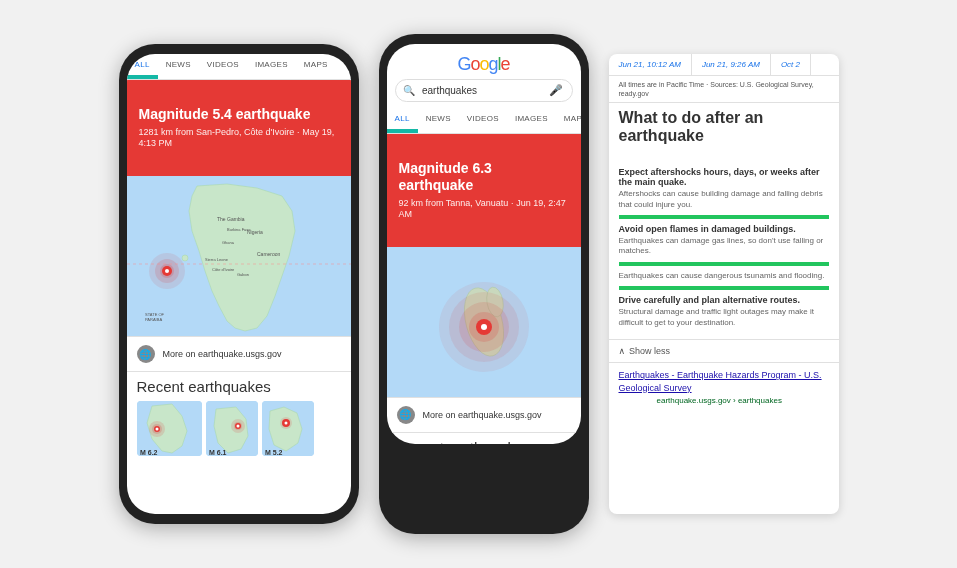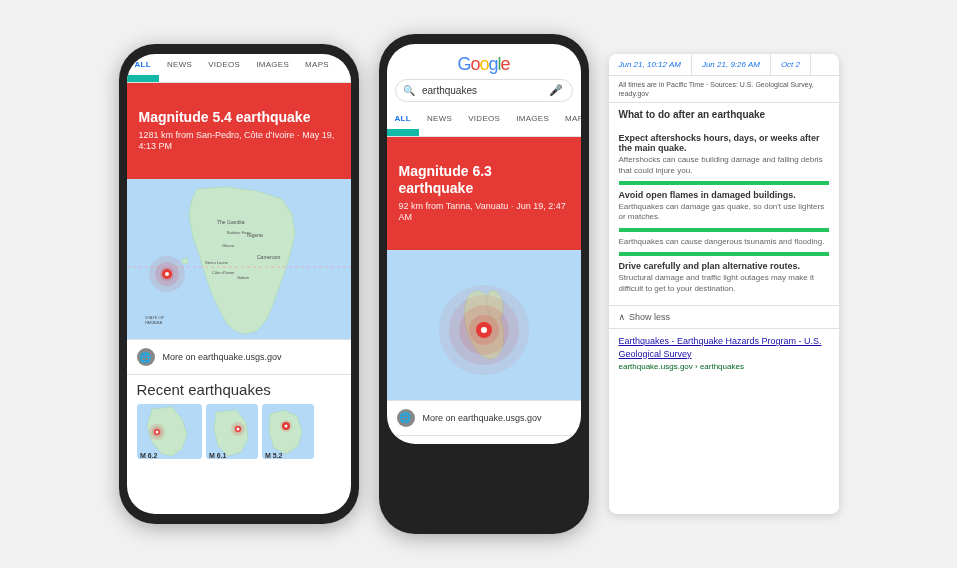--- a/index.html
+++ b/index.html
@@ -101,22 +101,22 @@
     }
     .search-tab {
       padding: 6px 8px;
       cursor: pointer;
       font-size: 8px;
       letter-spacing: 0.3px;
       color: #555;
     }
     .search-tab.active {
       color: #1a73e8;
-      border-bottom: 7px solid #14b8a6;
-      font-weight: bold;
+      border-bottom: 4px solid #14b8a6;
+      font-weight: normal;
     }
 
     
     .usgs-row {
       display: flex;
       align-items: center;
       padding: 8px 10px;
       font-size: 9px;
       color: #333;
       border-top: 1px solid #e0e0e0;
@@ -228,24 +228,24 @@
       color: #555;
       padding: 4px 10px;
       border-bottom: 1px solid #e0e0e0;
       line-height: 1.3;
     }
     .what-to-do {
       padding: 6px 10px;
       border-bottom: 1px solid #e0e0e0;
     }
     .what-to-do h3 {
-      font-size: 10px;
+      font-size: 16px;
       font-weight: bold;
       color: #333;
-      margin-bottom: 8px;
+      margin-bottom: 17px;
     }
     .advice-item {
       padding: 5px 0;
       border-bottom: 4px solid #22c55e;
     }
     .advice-item:last-child {
       border-bottom: none;
     }
     .advice-title {
       font-size: 9px;
@@ -273,20 +273,21 @@
     .link-title {
       font-size: 9px;
       color: #1a0dab;
       line-height: 1.4;
       text-decoration: underline;
     }
     .link-url {
       font-size: 8px;
       color: #006621;
       margin-top: 2px;
+      margin-left: 38px;
     }
   </style>
 </head>
 <body>
 
 <div class="container">
 
   <div class="phone left-phone">
     <div class="phone-screen">
 
@@ -472,21 +473,21 @@
     <div class="sources-text">All times are in Pacific Time · Sources: U.S. Geological Survey, ready.gov</div>
 
     <div class="what-to-do">
       <h3>What to do after an earthquake</h3>
       <div class="advice-item">
         <div class="advice-title">Expect aftershocks hours, days, or weeks after the main quake.</div>
         <div class="advice-desc">Aftershocks can cause building damage and falling debris that could injure you.</div>
       </div>
       <div class="advice-item">
         <div class="advice-title">Avoid open flames in damaged buildings.</div>
-        <div class="advice-desc">Earthquakes can damage gas quake, so don't use lighters or matches.</div>
+        <div class="advice-desc">Earthquakes can damage gas lines, so don't use falling or matches.</div>
       </div>
       <div class="advice-item">
         <div class="advice-desc">Earthquakes can cause dangerous tsunamis and flooding.</div>
       </div>
       <div class="advice-item">
         <div class="advice-title">Drive carefully and plan alternative routes.</div>
         <div class="advice-desc">Structural damage and traffic light outages may make it difficult to get to your destination.</div>
       </div>
     </div>
 

